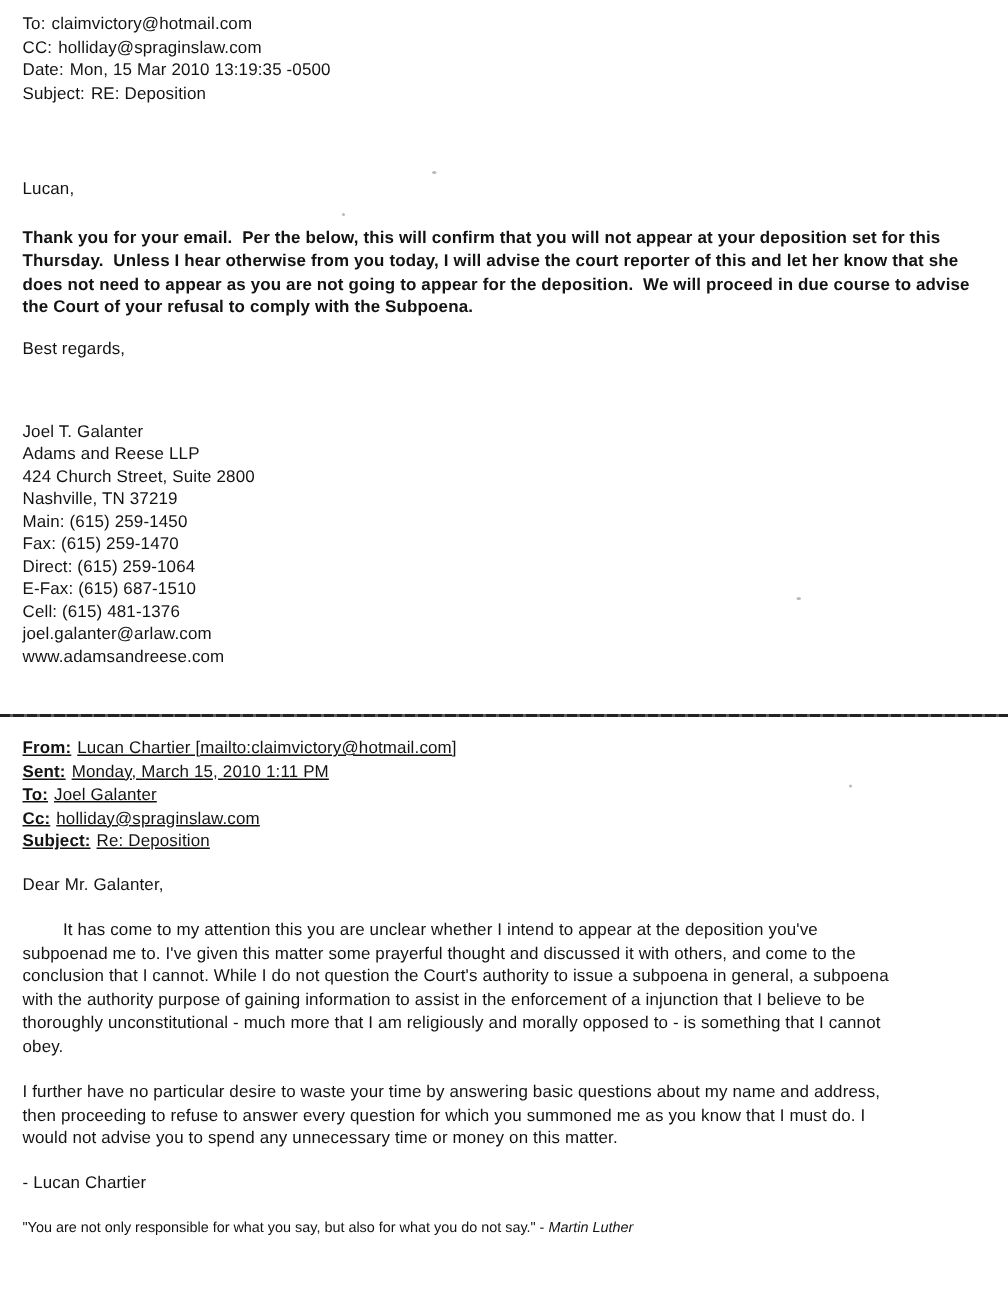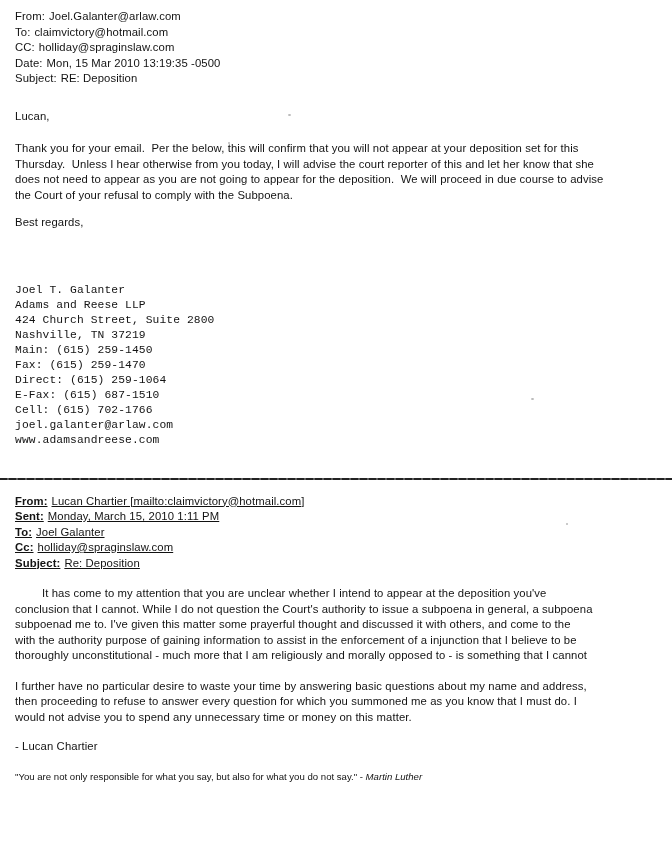--- a/index.html
+++ b/index.html
@@ -21,24 +21,24 @@
     white-space: pre;
     font-size: 11.3px;
     line-height: 15.5px;
     letter-spacing: 0.1px;
     color: #131313;
   }
   .hlabel { margin-right: 4px; }
   .email2-header .hlabel { font-weight: bold; }
   .sig .line { line-height: 15px; }
 
-  .salutation1 { margin-top: 22px; }
-  .body1      { margin-top: 17px; }
+  .salutation1 { margin-top: 48px; }
+  .body1      { margin-top: 17px; font-weight: bold; }
   .closing1   { margin-top: 12px; }
-  .sig        { margin-top: 52px; font-family: Liberation Mono, monospace; }
+  .sig        { margin-top: 40px; }
 
   .separator {
     margin: 30px -10px 0 -15px;
     height: 2px;
     background: repeating-linear-gradient(90deg, #232323 0 7px, #5d5d5d 7px 9px);
   }
 
   .email2-header { margin-top: 14px; text-decoration: underline; }
   .salutation2   { margin-top: 13px; }
   .para1         { margin-top: 15px; }
@@ -65,21 +65,20 @@
   .speck.s2 { left: 228px; top: 142px; width: 2px; }
   .speck.s3 { left: 531px; top: 398px; }
   .speck.s4 { left: 566px; top: 523px; width: 2px; }
 </style>
 </head>
 <body>
 
 <div class="page">
 
   <div class="email1-header">
-    <div class="line"><span class="hlabel">From:</span><span>Joel.Galanter@arlaw.com</span></div>
     <div class="line"><span class="hlabel">To:</span><span>claimvictory@hotmail.com</span></div>
     <div class="line"><span class="hlabel">CC:</span><span>holliday@spraginslaw.com</span></div>
     <div class="line"><span class="hlabel">Date:</span><span>Mon, 15 Mar 2010 13:19:35 -0500</span></div>
     <div class="line"><span class="hlabel">Subject:</span><span>RE: Deposition</span></div>
   </div>
 
   <div class="line salutation1">Lucan,</div>
 
   <div class="body1">
     <div class="line">Thank you for your email.  Per the below, this will confirm that you will not appear at your deposition set for this</div>
@@ -92,42 +91,44 @@
 
   <div class="sig">
     <div class="line">Joel T. Galanter</div>
     <div class="line">Adams and Reese LLP</div>
     <div class="line">424 Church Street, Suite 2800</div>
     <div class="line">Nashville, TN 37219</div>
     <div class="line">Main: (615) 259-1450</div>
     <div class="line">Fax: (615) 259-1470</div>
     <div class="line">Direct: (615) 259-1064</div>
     <div class="line">E-Fax: (615) 687-1510</div>
-    <div class="line">Cell: (615) 702-1766</div>
+    <div class="line">Cell: (615) 481-1376</div>
     <div class="line">joel.galanter@arlaw.com</div>
     <div class="line">www.adamsandreese.com</div>
   </div>
 
   <div class="separator"></div>
 
   <div class="email2-header">
     <div class="line"><span class="hlabel">From:</span><span>Lucan Chartier [mailto:claimvictory@hotmail.com]</span></div>
     <div class="line"><span class="hlabel">Sent:</span><span>Monday, March 15, 2010 1:11 PM</span></div>
     <div class="line"><span class="hlabel">To:</span><span>Joel Galanter</span></div>
     <div class="line"><span class="hlabel">Cc:</span><span>holliday@spraginslaw.com</span></div>
     <div class="line"><span class="hlabel">Subject:</span><span>Re: Deposition</span></div>
   </div>
 
+  <div class="line salutation2">Dear Mr. Galanter,</div>
 
   <div class="para1">
-    <div class="line indent">It has come to my attention that you are unclear whether I intend to appear at the deposition you've</div>
+    <div class="line indent">It has come to my attention this you are unclear whether I intend to appear at the deposition you've</div>
+    <div class="line">subpoenad me to. I've given this matter some prayerful thought and discussed it with others, and come to the</div>
     <div class="line">conclusion that I cannot. While I do not question the Court's authority to issue a subpoena in general, a subpoena</div>
-    <div class="line">subpoenad me to. I've given this matter some prayerful thought and discussed it with others, and come to the</div>
     <div class="line">with the authority purpose of gaining information to assist in the enforcement of a injunction that I believe to be</div>
     <div class="line">thoroughly unconstitutional - much more that I am religiously and morally opposed to - is something that I cannot</div>
+    <div class="line">obey.</div>
   </div>
 
   <div class="para2">
     <div class="line">I further have no particular desire to waste your time by answering basic questions about my name and address,</div>
     <div class="line">then proceeding to refuse to answer every question for which you summoned me as you know that I must do. I</div>
     <div class="line">would not advise you to spend any unnecessary time or money on this matter.</div>
   </div>
 
   <div class="line signoff">- Lucan Chartier</div>
 

